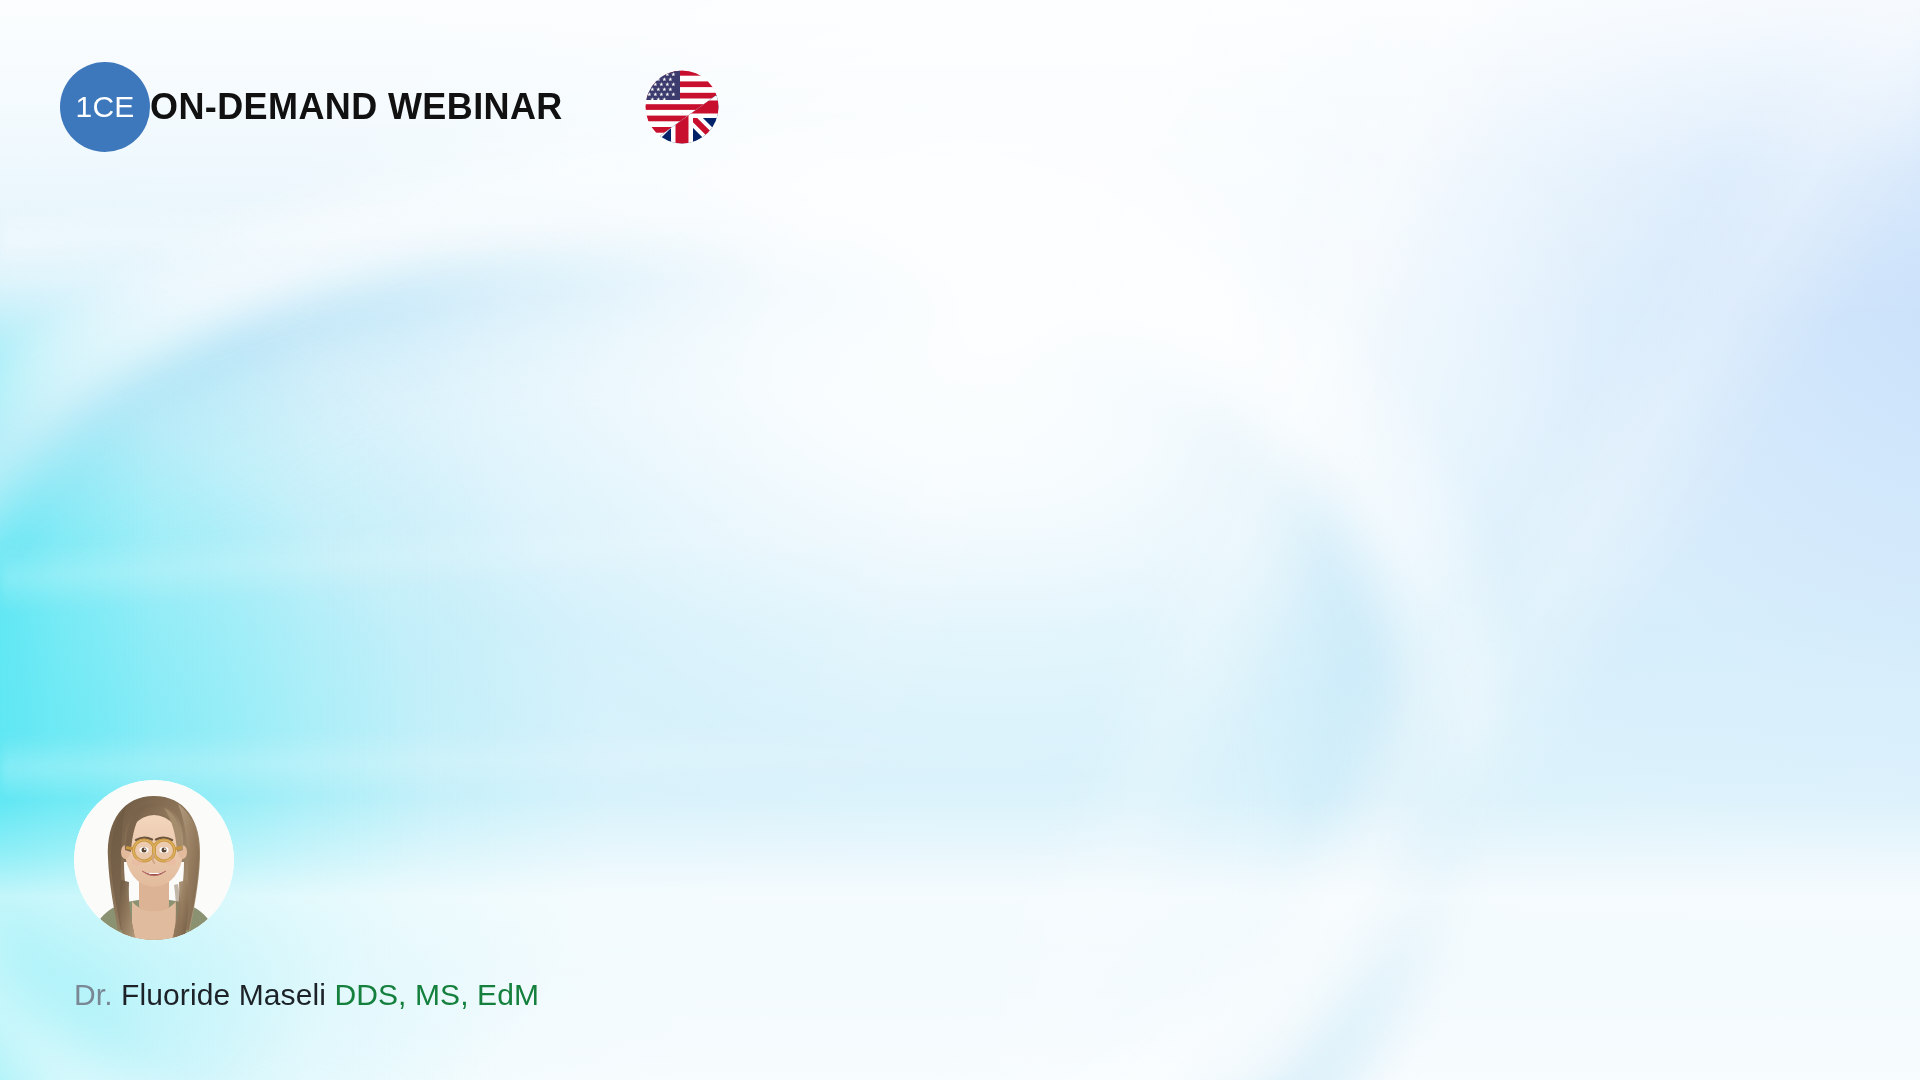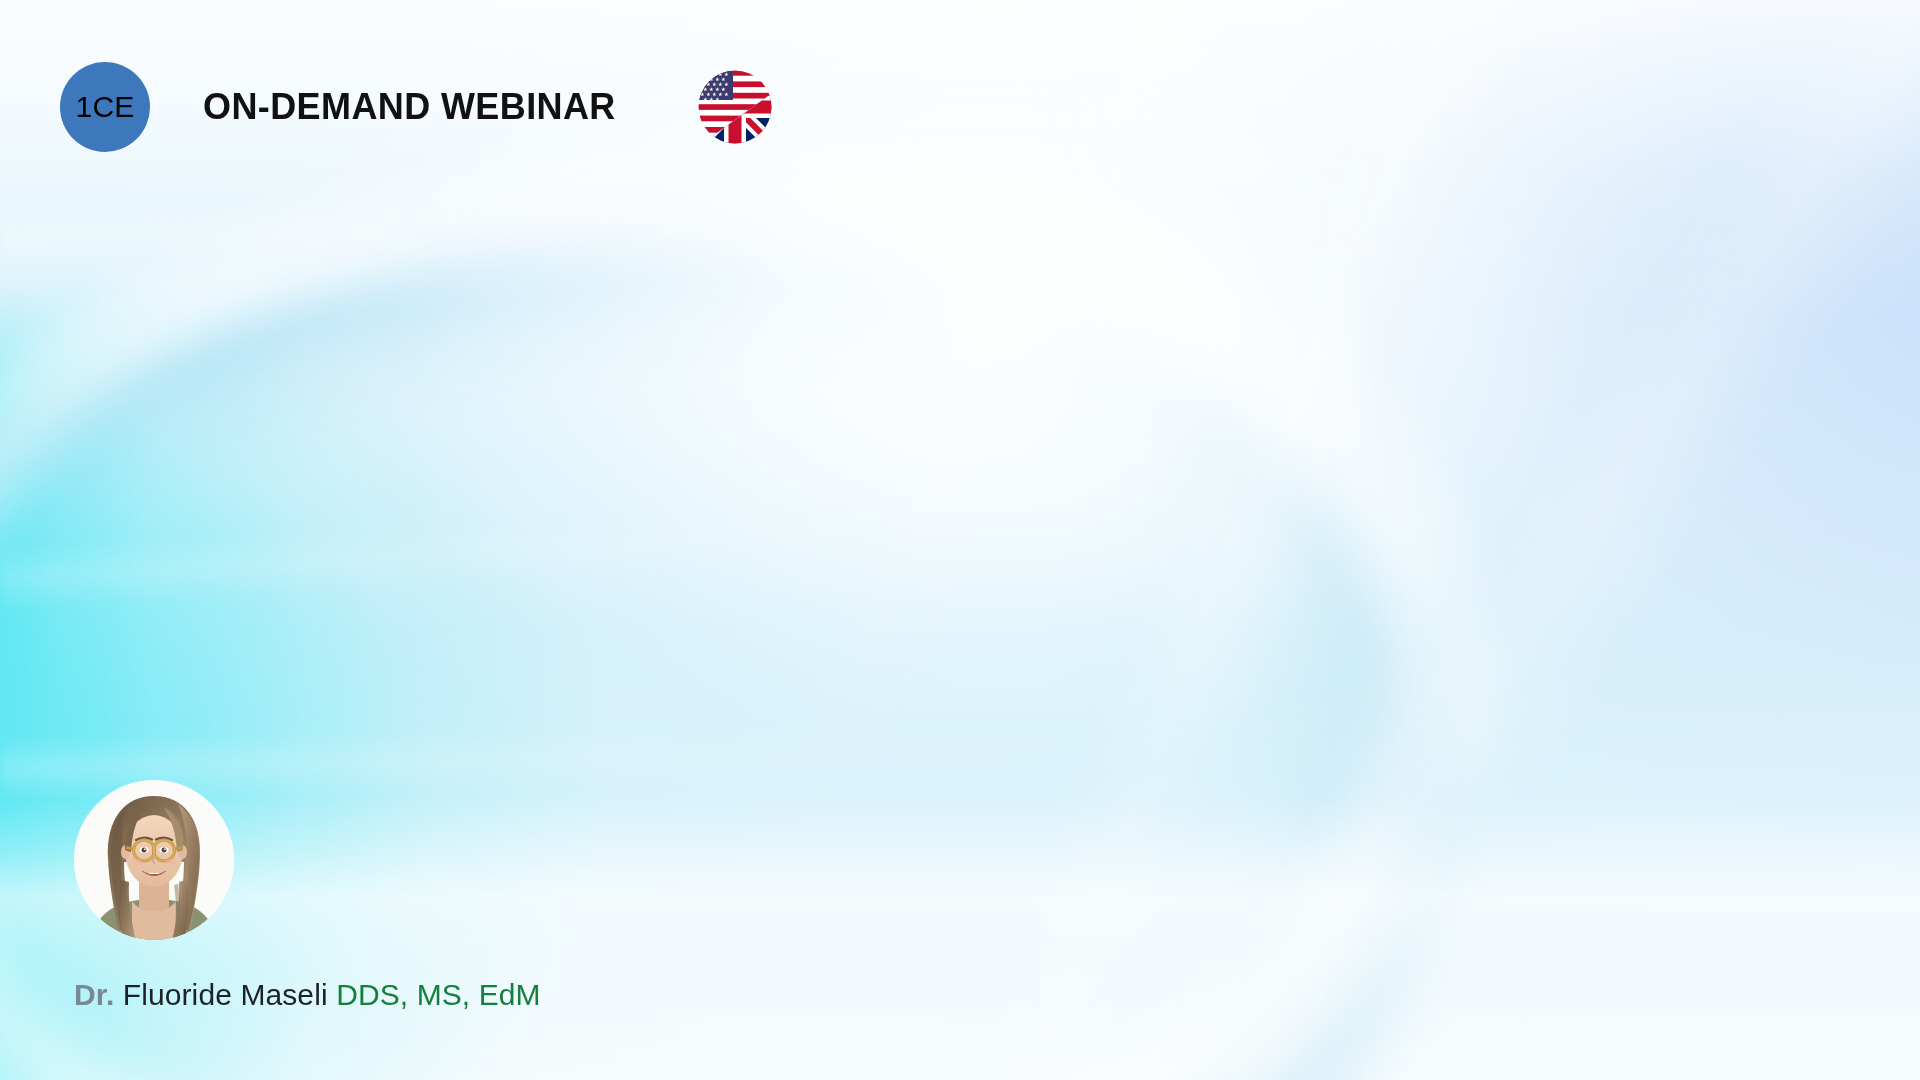--- a/index.html
+++ b/index.html
@@ -157,29 +157,28 @@
     display:flex; align-items:center; gap:0;
     z-index:6;
   }
   #ce-badge {
     width:90px; height:90px; border-radius:50%;
     background:#3d78bd;
     display:flex; align-items:center; justify-content:center;
     flex:0 0 auto;
   }
   #ce-badge-label {
-    color:#000000;
+    color:#ffffff;
     font-size:30px;
     font-weight:400;
     letter-spacing:0.2px;
     line-height:1;
     white-space:nowrap;
   }
   #header-title {
-    margin-left:53px;
     color:#111111;
     font-size:36px;
     font-weight:bold;
     letter-spacing:0.4px;
     white-space:nowrap;
     line-height:1;
   }
   #lang-flag {
     margin-left:82px;
     width:74px; height:74px;
@@ -219,21 +218,21 @@
   #presenter-avatar svg { display:block; width:160px; height:160px; }
 
   #presenter-name {
     position:absolute;
     left:0; top:200px;
     white-space:nowrap;
     font-size:30px;
     line-height:1;
     letter-spacing:0.1px;
   }
-  .pn-pre   { color:#7a8794; font-weight:700; }
+  .pn-pre   { color:#7a8794; font-weight:400; }
   .pn-main  { color:#1c2227; font-weight:400; }
   .pn-post  { color:#15803d; font-weight:400; }
 </style>
 </head>
 <body>
 
 <div id="slide">
 
   <div class="bg bg-base"></div>
   <div class="bg bg-blue-right"></div>

